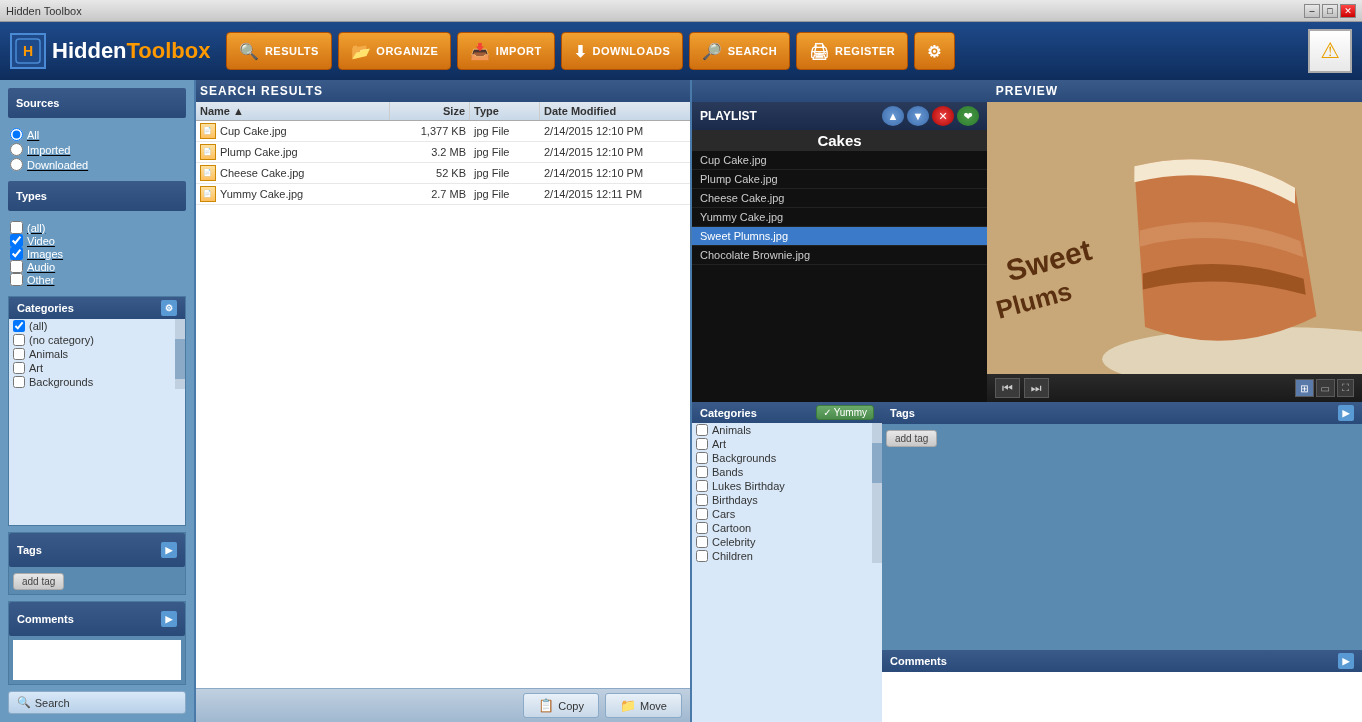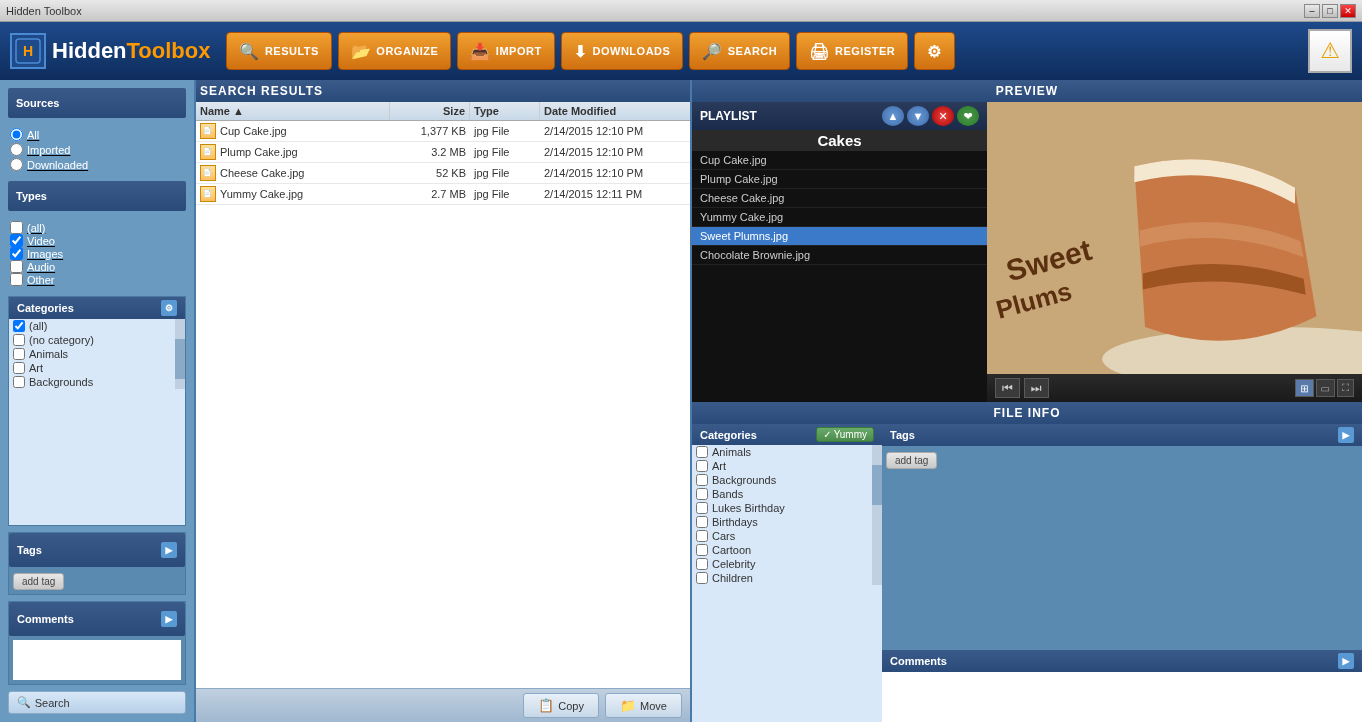--- a/index.html
+++ b/index.html
@@ -772,21 +772,20 @@
           <div class="view-btns">
             <button class="view-btn active">⊞</button>
             <button class="view-btn">▭</button>
             <button class="view-btn">⛶</button>
           </div>
         </div>
       </div>
     </div>
 
     <div class="file-info-section">
-      <div class="file-info-header">FILE INFO</div>
       <div class="file-info-content">
 
         <div class="categories-info">
           <div class="categories-info-header">
             <span>Categories</span>
             <button class="apply-btn">
               <span>✓</span>
               <span>Yummy</span>
             </button>
           </div>

